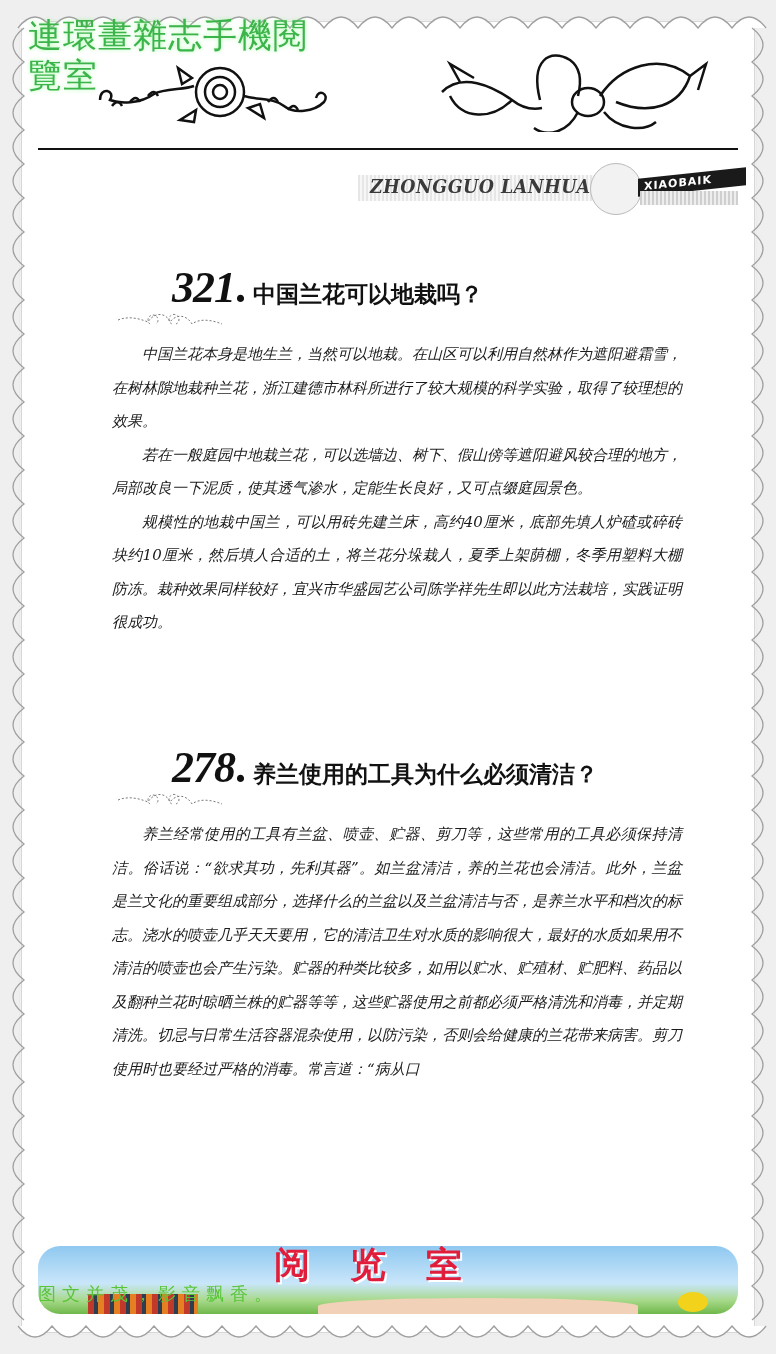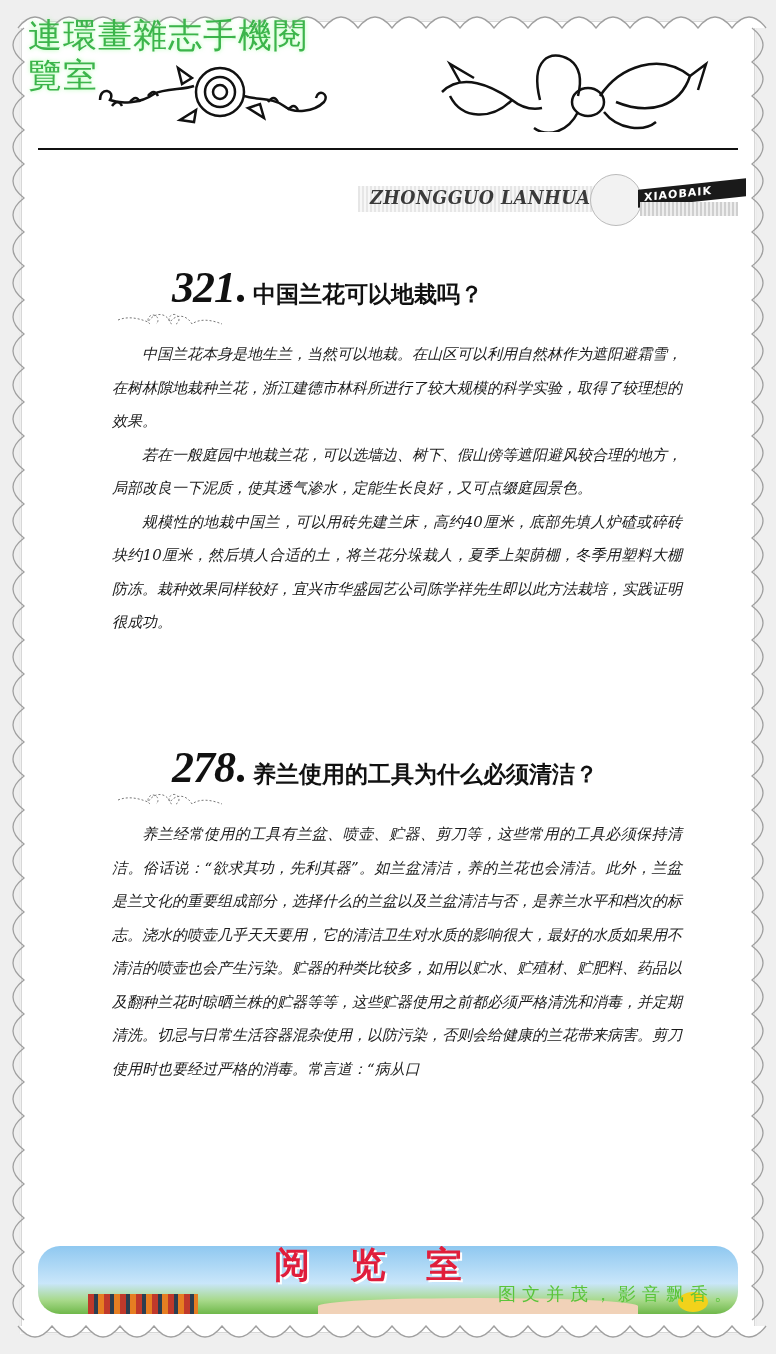--- a/index.html
+++ b/index.html
@@ -23,21 +23,21 @@
     margin-left: 28px;
   }
   .header-title .line2 { display:block; }
   .header-rule {
     position: absolute; left: 38px; top: 148px; width: 700px; height: 2px; background: #111;
   }
   .flower-deco { position: absolute; left: 92px; top: 62px; width: 240px; height: 66px; }
   .bow-deco { position: absolute; left: 440px; top: 52px; width: 270px; height: 80px; }
   
   .running-head {
-    position: absolute; left: 358px; top: 180px; width: 380px; height: 40px;
+    position: absolute; left: 358px; top: 169px; width: 380px; height: 40px;
   }
   .rh-bar {
     position: absolute; left: 0; top: 6px; width: 240px; height: 26px;
     background: repeating-linear-gradient(90deg, #e6e6e6 0 2px, #f7f7f7 2px 4px);
   }
   .rh-text {
     position: absolute; left: 12px; top: 6px; font-family: "DejaVu Serif", serif; font-style: italic;
     font-weight: bold; font-size: 19px; color: #3a3a3a; letter-spacing: 0.5px; transform: scaleX(0.92); transform-origin: left;
   }
   .rh-circle {
@@ -86,21 +86,21 @@
     background: linear-gradient(180deg, #8fc8f0 0%, #c9e6fa 55%, #a7d98a 80%, #6fb84a 100%);
     overflow: hidden;
     border-radius: 22px;
   }
   .fb-title {
     position: absolute; left: 0; top: -2px; width: 700px; text-align: center;
     font-size: 36px; font-weight: bold; color: #e01e3c; letter-spacing: 40px; line-height: 42px;
     text-shadow: 2px 2px 0 #fff;
   }
   .fb-sub {
-    position: absolute; left: 0; top: 38px; width: 700px; text-align: right;
+    position: absolute; left: 0; top: 38px; width: 700px; text-align: left;
     font-size: 18px; color: #5ac43a; letter-spacing: 6px; line-height: 20px;
   }
   .fb-book {
     position: absolute; left: 280px; top: 52px; width: 320px; height: 16px;
     background: #f1d2b8; border-radius: 50% 50% 0 0;
   }
   .fb-books {
     position: absolute; left: 50px; top: 48px; width: 110px; height: 20px;
     background: repeating-linear-gradient(90deg, #c0392b 0 6px, #2c3e50 6px 10px, #e67e22 10px 16px);
   }

